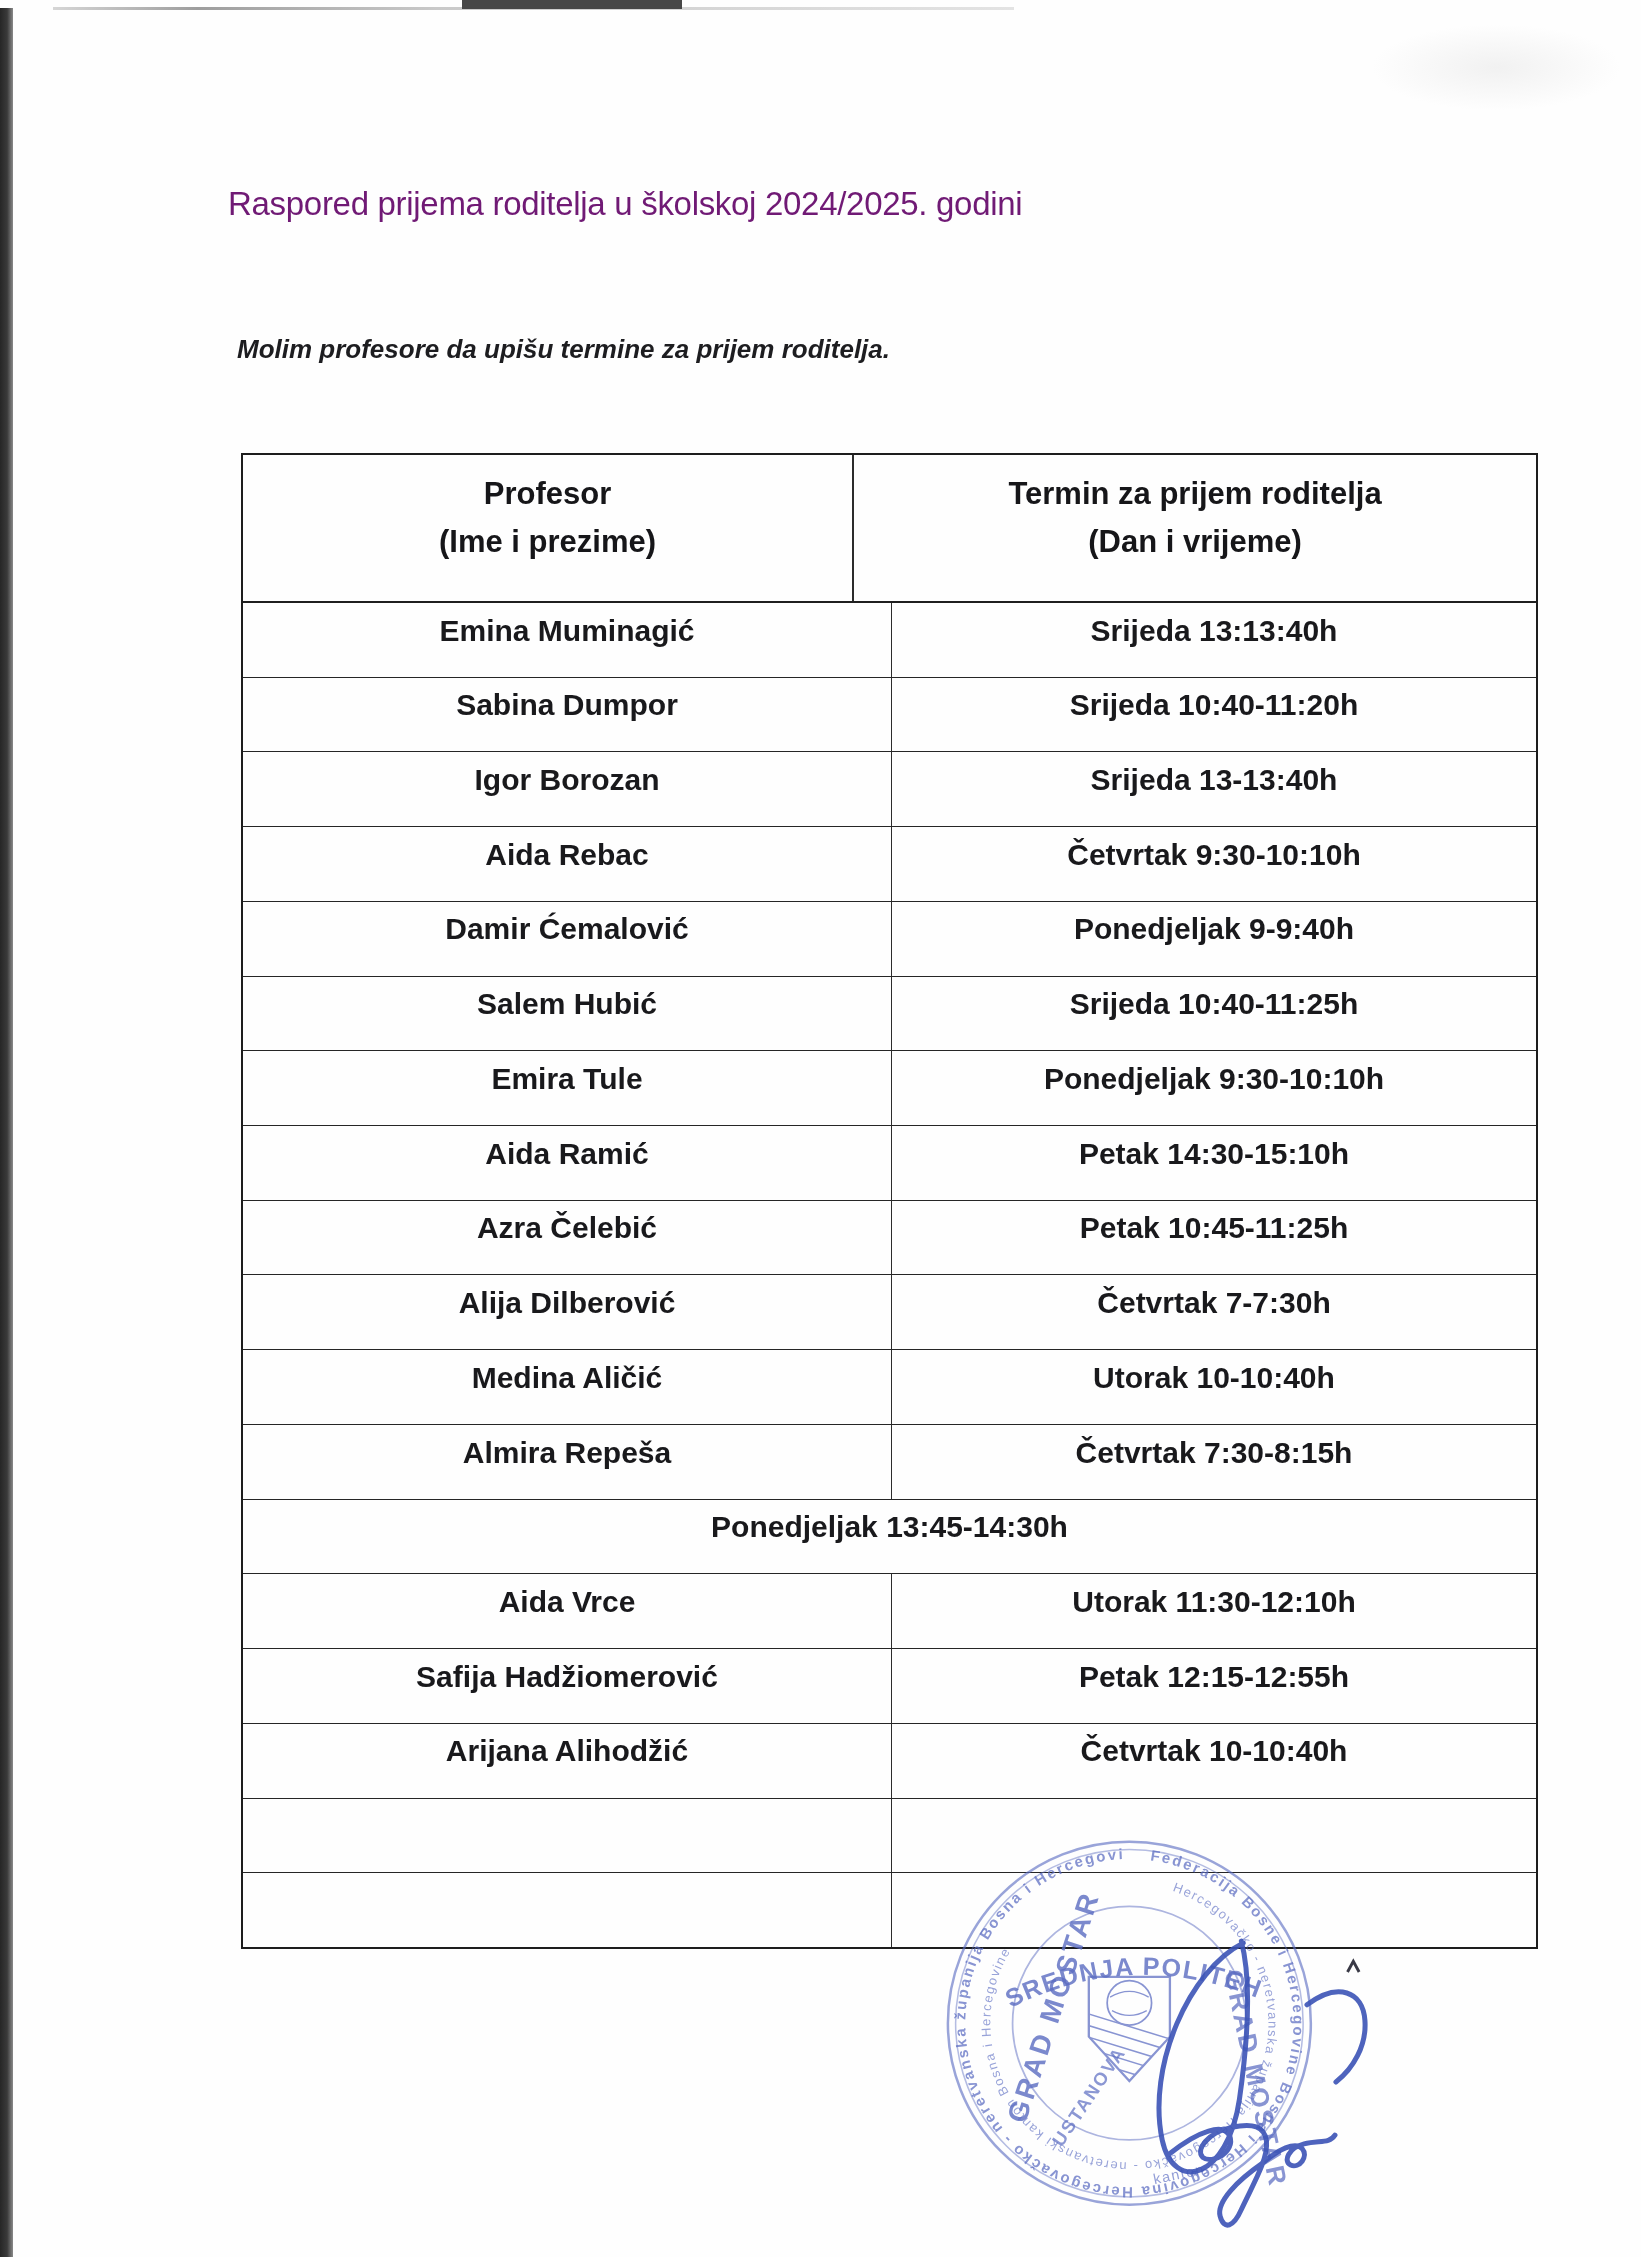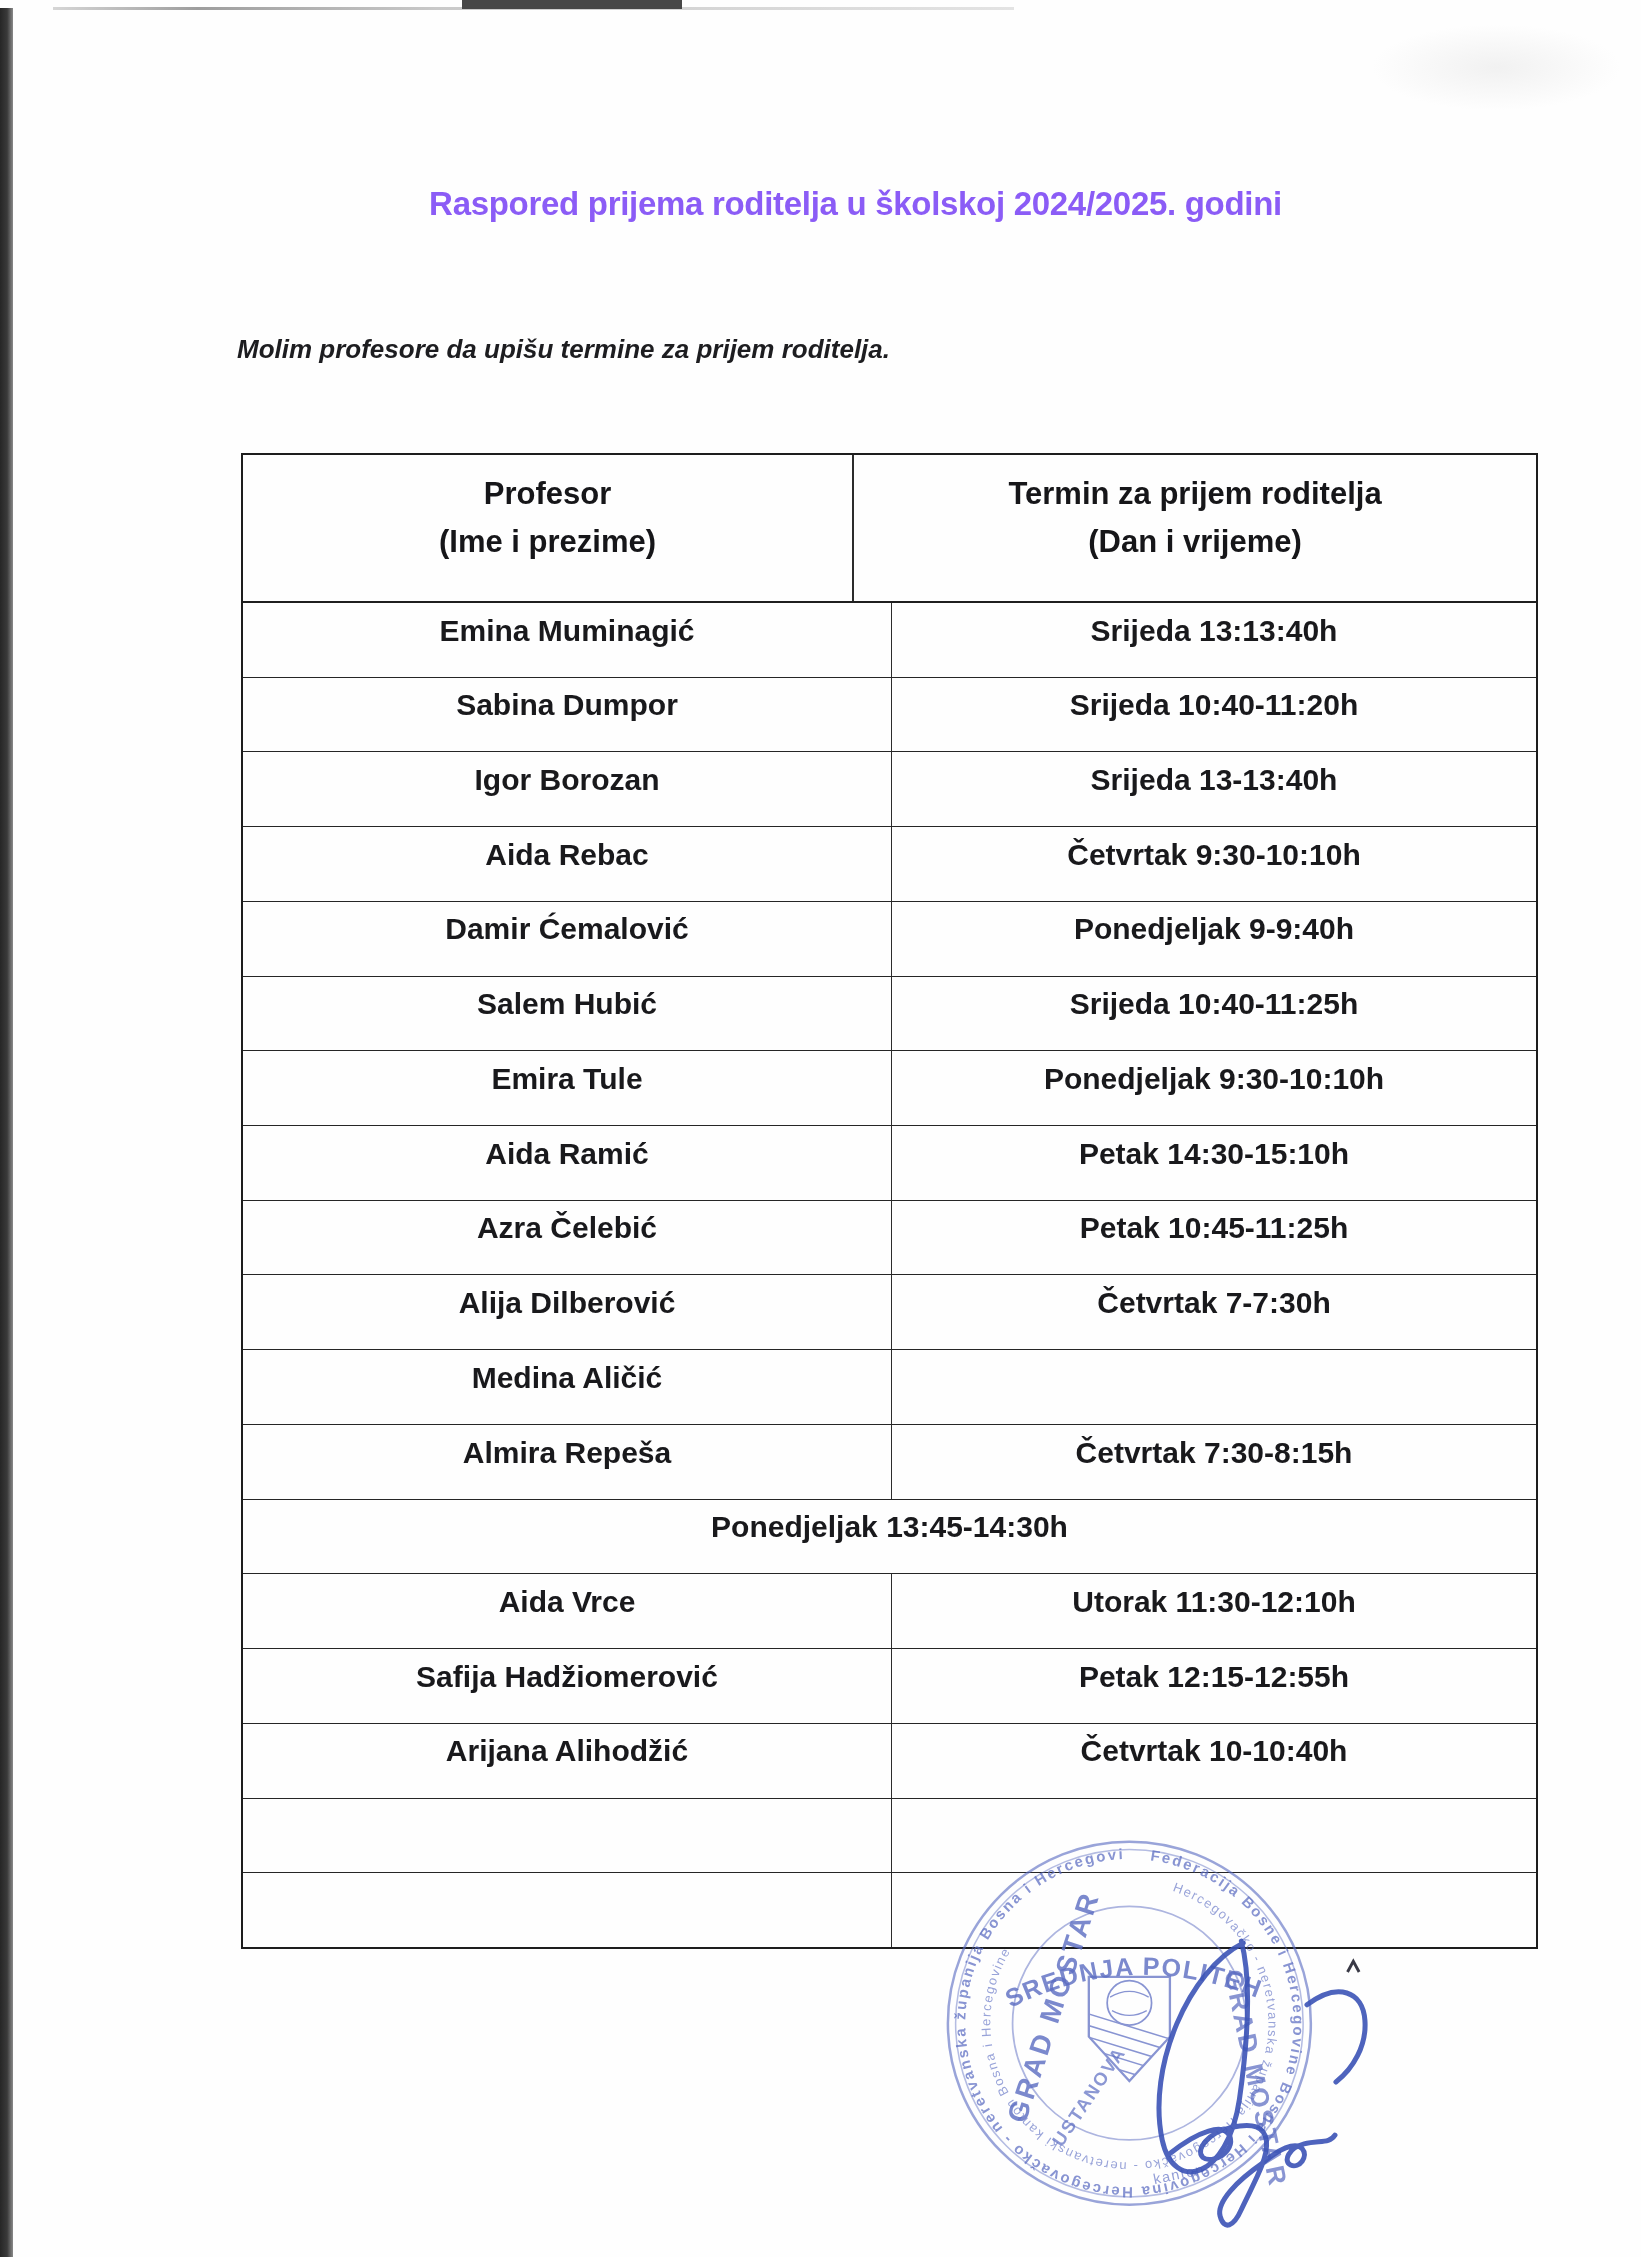--- a/index.html
+++ b/index.html
@@ -22,22 +22,22 @@
     position:absolute;left:462px;top:0;width:220px;height:8.7px;
     background:#474747;filter:blur(0.4px);
   }
   .scan-smudge{
     position:absolute;right:19.3px;top:24px;width:251px;height:87px;
     background:radial-gradient(ellipse at center,#f1f1f1 0%,rgba(255,255,255,0) 70%);
   }
   
   .doc-title{
     position:absolute;left:228px;top:185px;width:1255px;
-    text-align:center;font-size:33px;font-weight:bold;letter-spacing:-0.3px;
-    color:#8b5cf6;
+    font-size:33px;font-weight:normal;letter-spacing:-0.3px;
+    color:#701a75;
   }
   .doc-note{
     position:absolute;left:237px;top:334px;
     font-size:26px;font-weight:bold;font-style:italic;color:#1d1d20;
   }
   
   .schedule-table{
     position:absolute;left:241px;top:453px;width:1297px;height:1496px;
     border:2.9px solid #1d1d1d;display:flex;flex-direction:column;
     box-sizing:border-box;
@@ -116,20 +116,21 @@
       <div class="trow">
         <div class="cell c1">Azra Čelebić</div>
         <div class="cell c2">Petak 10:45-11:25h</div>
       </div>
       <div class="trow">
         <div class="cell c1">Alija Dilberović</div>
         <div class="cell c2">Četvrtak 7-7:30h</div>
       </div>
       <div class="trow">
         <div class="cell c1">Medina Aličić</div>
+        <div class="cell c2">Utorak 10-10:40h</div>
       </div>
       <div class="trow">
         <div class="cell c1">Almira Repeša</div>
         <div class="cell c2">Četvrtak 7:30-8:15h</div>
       </div>
       <div class="trow">
         <div class="cell c2">Ponedjeljak 13:45-14:30h</div>
       </div>
       <div class="trow">
         <div class="cell c1">Aida Vrce</div>

